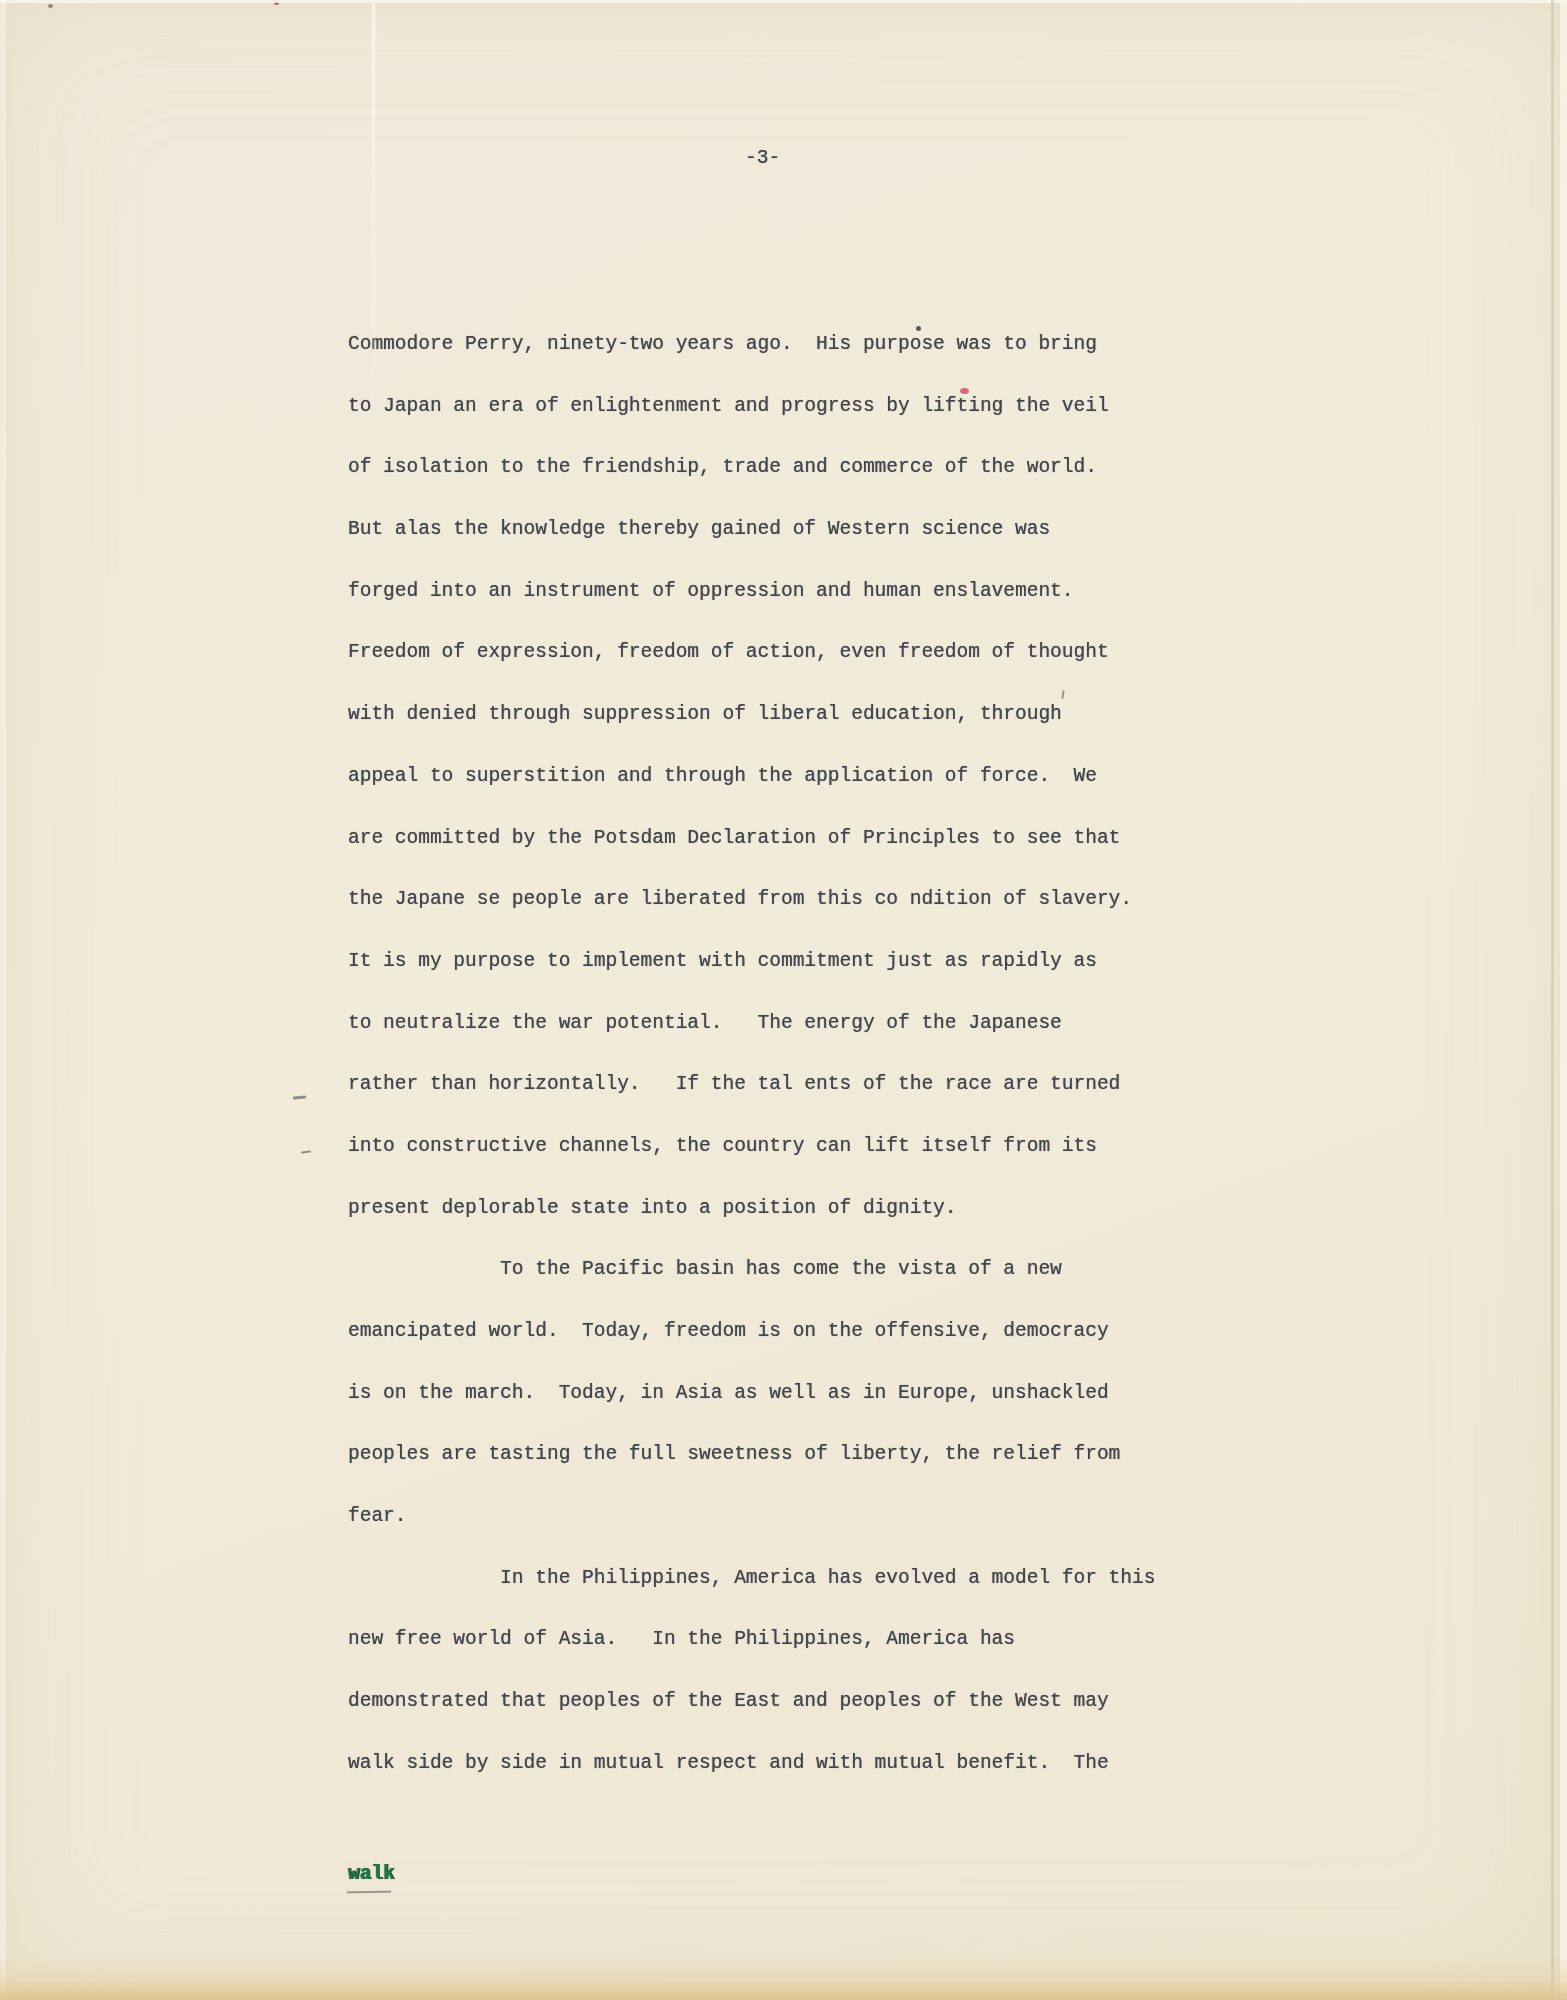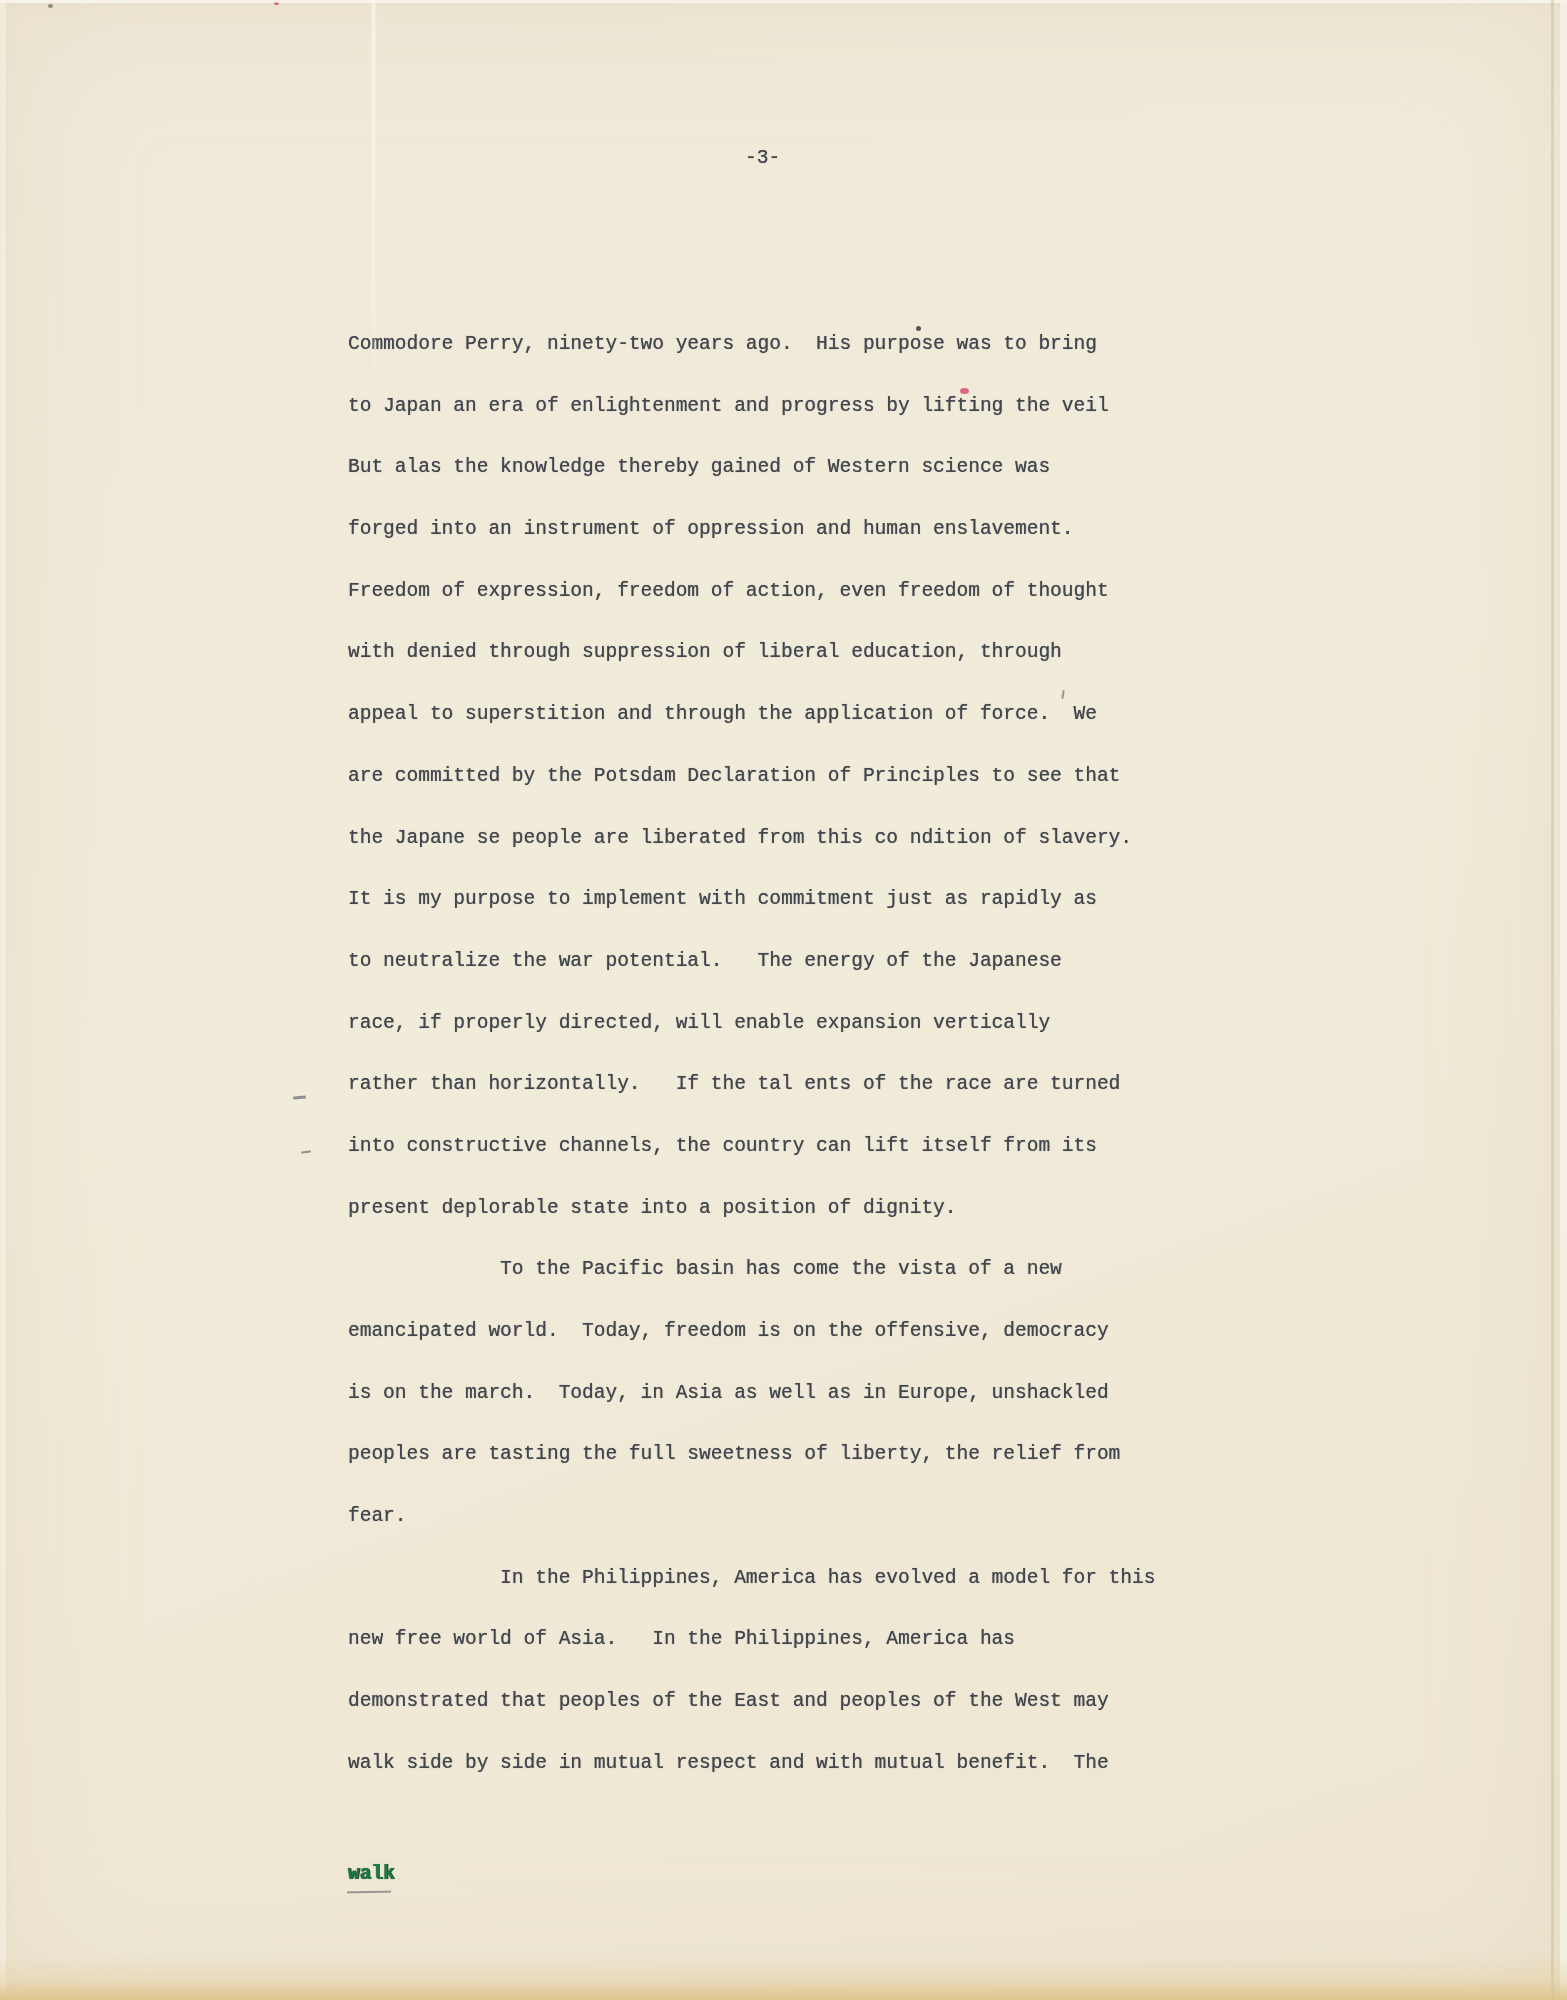--- a/index.html
+++ b/index.html
@@ -63,30 +63,30 @@
 </head>
 <body>
 
 <div class="paper">
 
   <div class="page-number">-3-</div>
 
   <div class="textblock">
     <div class="tline">Commodore Perry, ninety-two years ago.  His purpose was to bring</div>
     <div class="tline">to Japan an era of enlightenment and progress by lifting the veil</div>
+    <div class="tline">of isolation to the friendship, trade and commerce of the world.</div>
     <div class="tline">But alas the knowledge thereby gained of Western science was</div>
     <div class="tline">forged into an instrument of oppression and human enslavement.</div>
     <div class="tline">Freedom of expression, freedom of action, even freedom of thought</div>
     <div class="tline">with denied through suppression of liberal education, through</div>
     <div class="tline">appeal to superstition and through the application of force.  We</div>
     <div class="tline">are committed by the Potsdam Declaration of Principles to see that</div>
     <div class="tline">the Japane se people are liberated from this co ndition of slavery.</div>
     <div class="tline">It is my purpose to implement with commitment just as rapidly as</div>
     <div class="tline">to neutralize the war potential.   The energy of the Japanese</div>
-    <div class="tline">race, if properly directed, will enable expansion vertically</div>
     <div class="tline">rather than horizontally.   If the tal ents of the race are turned</div>
     <div class="tline">into constructive channels, the country can lift itself from its</div>
     <div class="tline">present deplorable state into a position of dignity.</div>
     <div class="tline">             To the Pacific basin has come the vista of a new</div>
     <div class="tline">emancipated world.  Today, freedom is on the offensive, democracy</div>
     <div class="tline">is on the march.  Today, in Asia as well as in Europe, unshackled</div>
     <div class="tline">peoples are tasting the full sweetness of liberty, the relief from</div>
     <div class="tline">fear.</div>
     <div class="tline">             In the Philippines, America has evolved a model for this</div>
     <div class="tline">new free world of Asia.   In the Philippines, America has</div>

